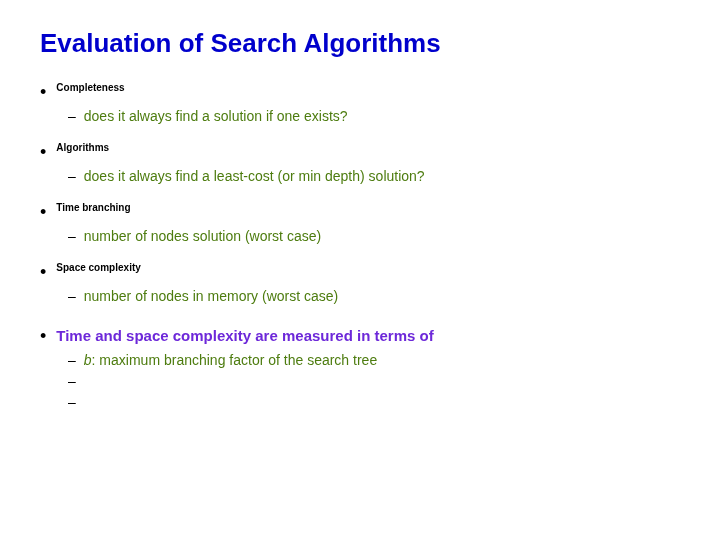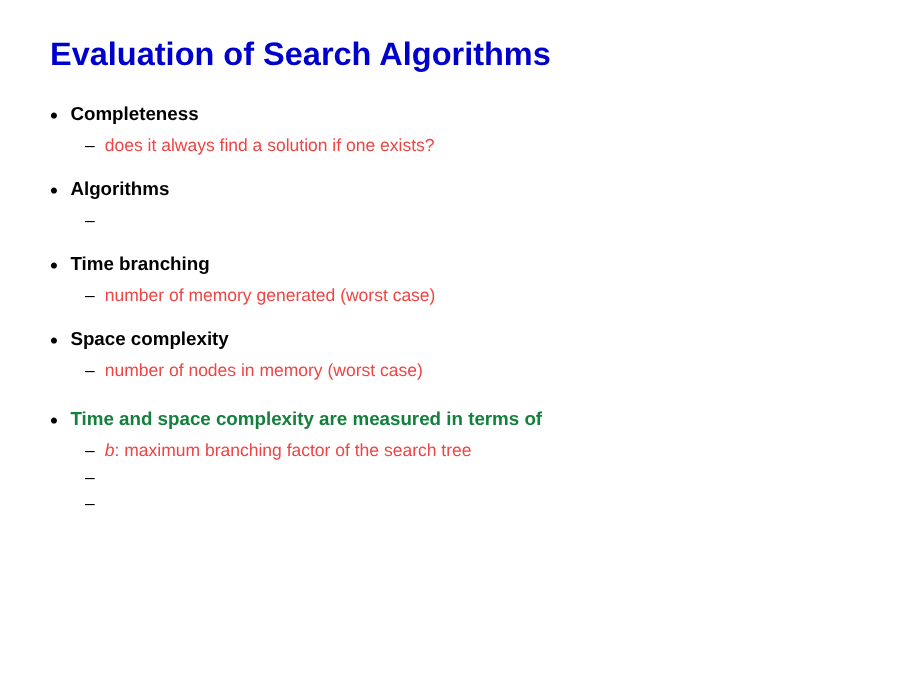--- a/index.html
+++ b/index.html
@@ -45,21 +45,21 @@
 
     .bullet-dot {
       font-size: 18px;
       color: #000;
       margin-right: 10px;
       line-height: 1.3;
       flex-shrink: 0;
     }
 
     .bullet-label {
-      font-size: 15px;
+      font-size: 10px;
       font-weight: bold;
       color: #000000;
       font-family: Arial, sans-serif;
       line-height: 1.4;
     }
 
     .sub-bullet {
       display: flex;
       align-items: flex-start;
       margin-left: 28px;
@@ -69,33 +69,33 @@
     .sub-dash {
       font-size: 14px;
       color: #000;
       margin-right: 8px;
       line-height: 1.4;
       flex-shrink: 0;
     }
 
     .sub-text {
       font-size: 14px;
-      color: #ef4444;
+      color: #4d7c0f;
       line-height: 1.4;
       font-family: Arial, sans-serif;
     }
 
     .last-section {
       margin-top: 18px;
     }
 
     .last-bullet-label {
       font-size: 15px;
       font-weight: bold;
-      color: #15803d;
+      color: #6d28d9;
       font-family: Arial, sans-serif;
       line-height: 1.4;
     }
   </style>
 </head>
 <body>
 
 <div class="slide">
   <div class="title">Evaluation of Search Algorithms</div>
 
@@ -110,31 +110,32 @@
     </div>
   </div>
 
   <div class="bullet-section">
     <div class="bullet-main">
       <span class="bullet-dot">•</span>
       <span class="bullet-label">Algorithms</span>
     </div>
     <div class="sub-bullet">
       <span class="sub-dash">–</span>
+      <span class="sub-text">does it always find a least-cost (or min depth) solution?</span>
     </div>
   </div>
 
   <div class="bullet-section">
     <div class="bullet-main">
       <span class="bullet-dot">•</span>
       <span class="bullet-label">Time branching</span>
     </div>
     <div class="sub-bullet">
       <span class="sub-dash">–</span>
-      <span class="sub-text">number of memory generated (worst case)</span>
+      <span class="sub-text">number of nodes solution (worst case)</span>
     </div>
   </div>
 
   <div class="bullet-section">
     <div class="bullet-main">
       <span class="bullet-dot">•</span>
       <span class="bullet-label">Space complexity</span>
     </div>
     <div class="sub-bullet">
       <span class="sub-dash">–</span>

